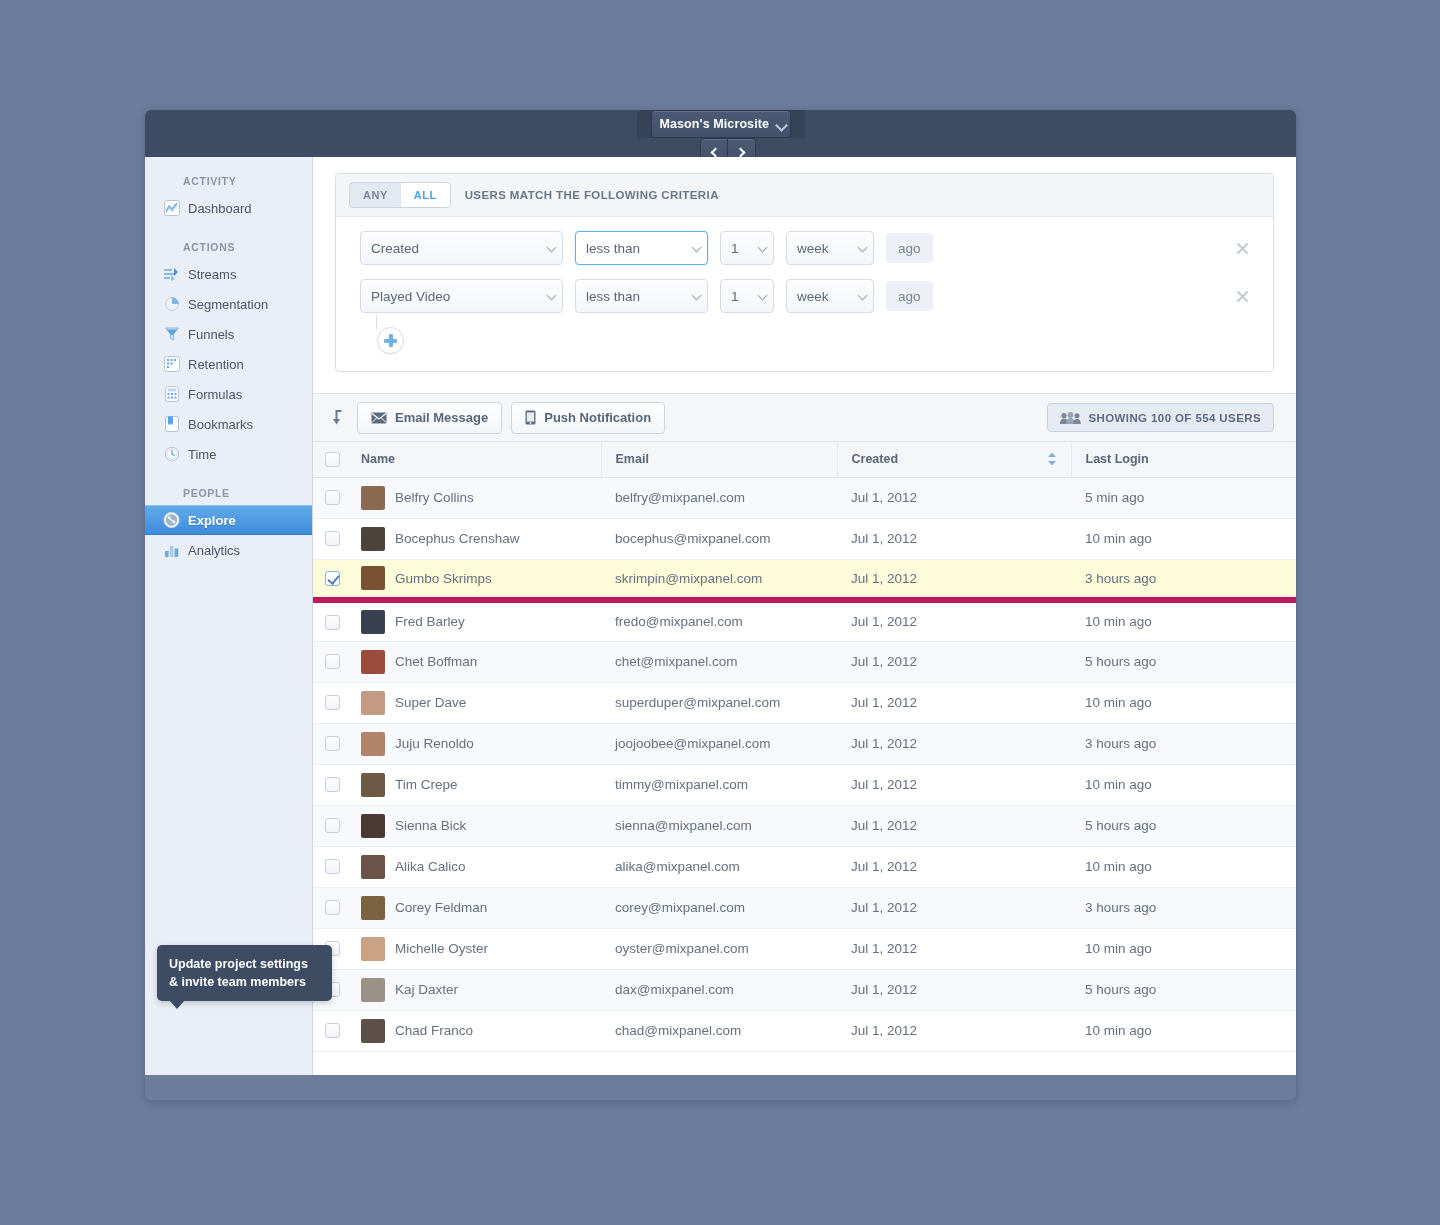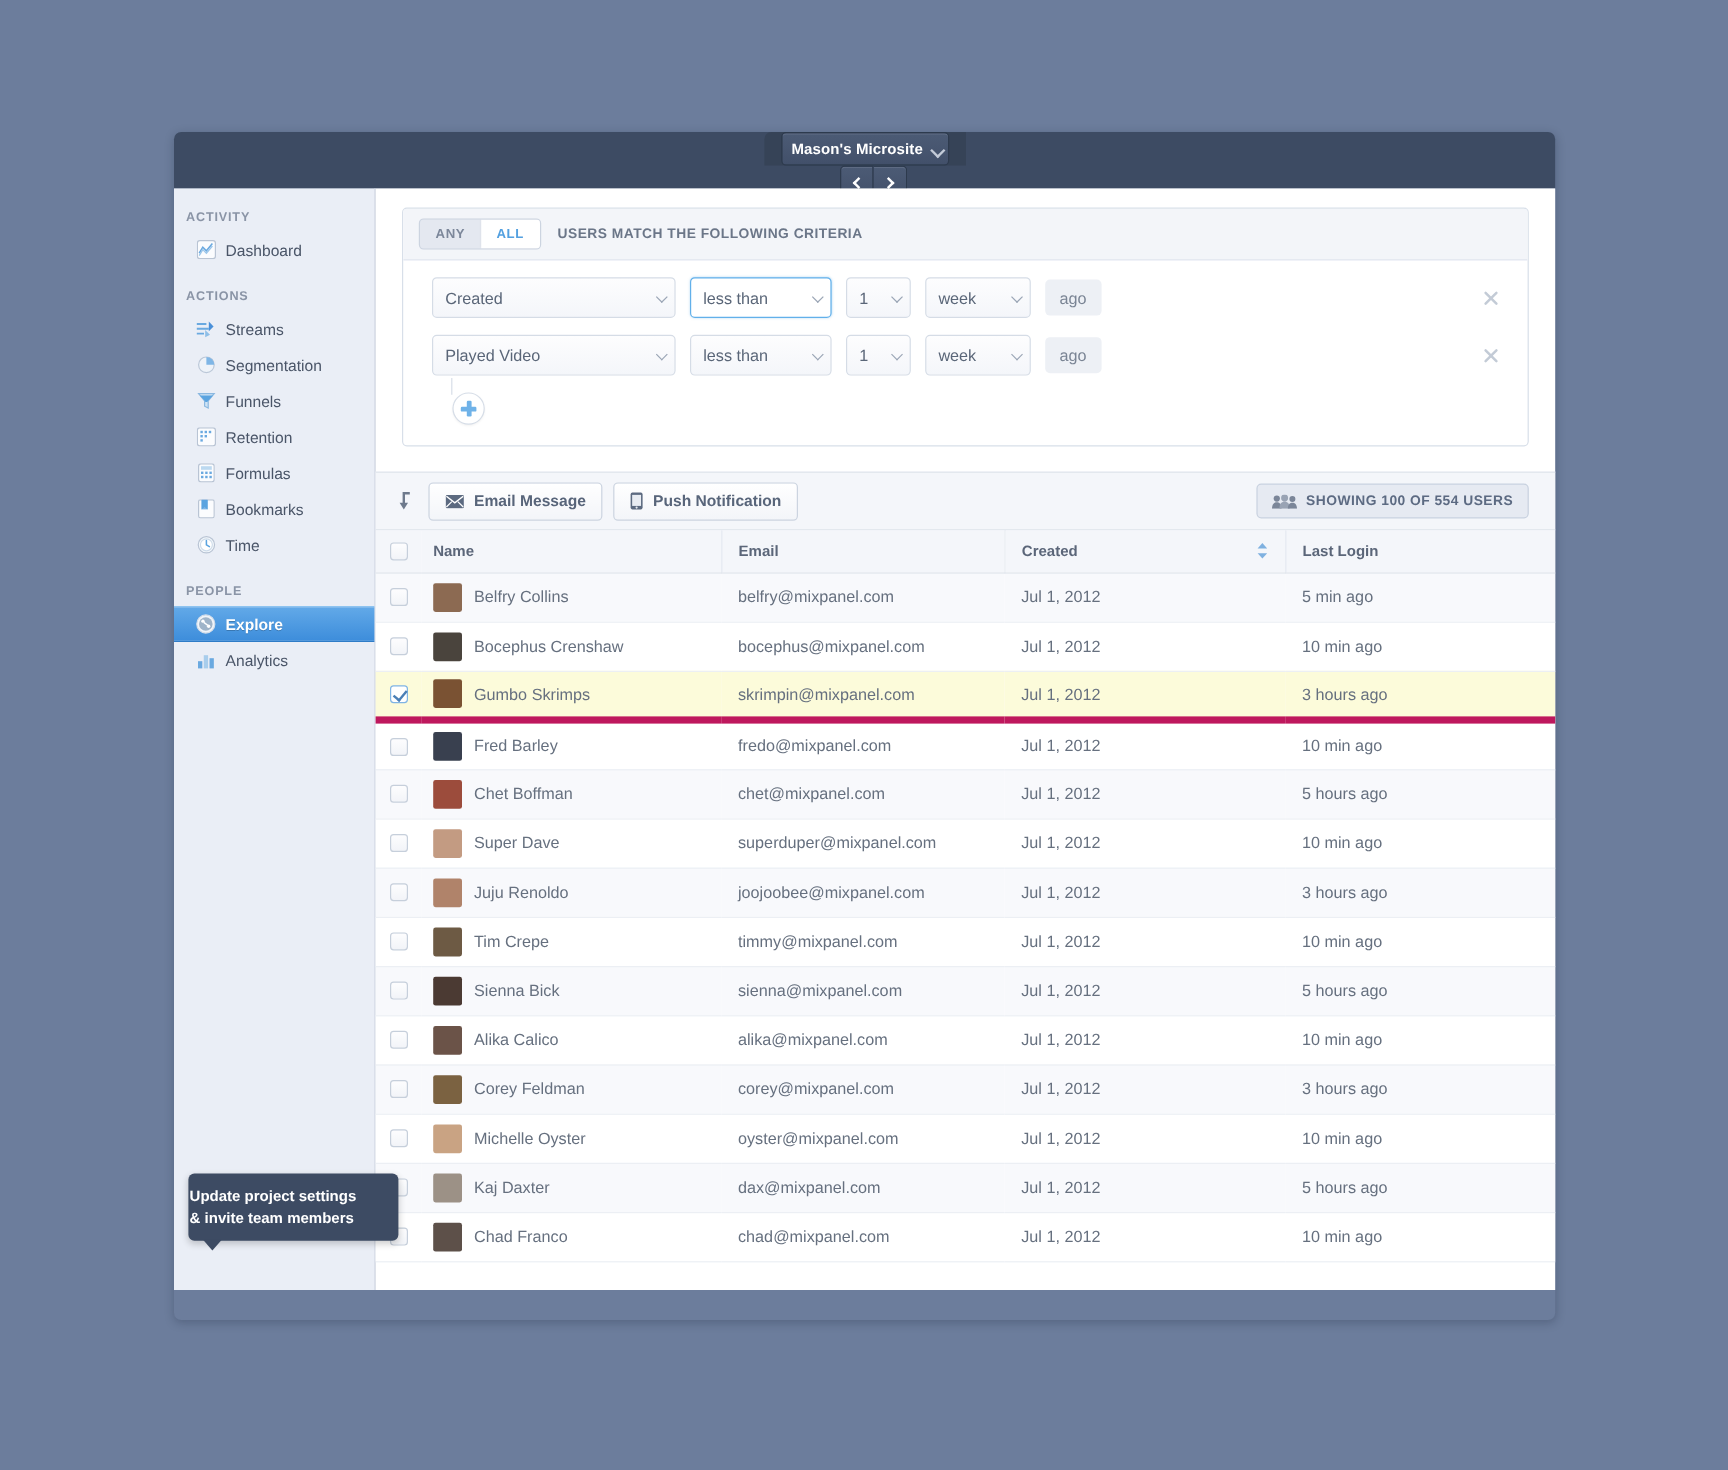--- a/index.html
+++ b/index.html
@@ -92,21 +92,21 @@
 
   
   .sidebar {
     position: absolute; left: 0; top: 47px;
     width: 168px; height: 918px;
     background: #eaeef6;
     border-right: 1px solid #cfd6e2;
     border-radius: 0 0 0 0;
   }
   .side-group { font-size: 10.5px; font-weight: bold; color: #8a94a6;
-    letter-spacing: 0.7px; padding: 18px 0 6px 10px; }
+    letter-spacing: 0.7px; padding: 18px 0 6px 10px; margin-left: 28px; }
   .side-item {
     display: flex; align-items: center; height: 30px;
     padding-left: 18px; color: #4a5568; font-size: 13px;
   }
   .side-item .ico { width: 17px; height: 17px; margin-right: 8px; flex: 0 0 17px;
     display: flex; align-items: center; justify-content: center; }
   .side-item.active {
     background: linear-gradient(#62a9e8, #3d8ddb);
     color: #fff; font-weight: bold;
     border-top: 1px solid #8dc3f0;
@@ -157,21 +157,21 @@
   .sel .txt { flex: 1; }
   .sel .dn { margin-left: 8px; }
   .caret-gray { width: 0; height: 0; position: relative; display:inline-block; }
   .caret-gray::after {
     content: ""; position: absolute; top: -4px; left: -4px;
     width: 6px; height: 6px;
     border-right: 1.6px solid #9aa5b5; border-bottom: 1.6px solid #9aa5b5;
     transform: rotate(45deg);
   }
   .sel.w-prop { width: 203px; }
-  .sel.w-op { width: 118px; }
+  .sel.w-op { width: 133px; }
   .sel.w-num { width: 54px; }
   .sel.w-unit { width: 88px; }
   .chip {
     height: 30px; border-radius: 4px; background: #edf0f5;
     display: flex; align-items: center; padding: 0 12px;
     font-size: 13.5px; color: #7a8494;
   }
   .xbtn {
     position: absolute; right: 22px; top: 8px;
     width: 18px; height: 18px; color: #c0c8d4; font-size: 17px;
@@ -271,23 +271,23 @@
   }
   .fright { margin-left: auto; display: flex; }
   .flink {
     display: flex; align-items: center; padding: 0 11px;
     font-size: 11.5px; color: #6c7787; border-left: 1px solid #d7dde6;
     text-decoration: none;
   }
 
   
   .tooltip {
-    position: absolute; left: 12px; top: 868px;
+    position: absolute; left: 12px; top: 835px;
     width: 175px; background: #3d4b63; border-radius: 5px;
-    padding: 10px 1px; color: #fff; font-size: 12.5px;
+    padding: 10px 12px; color: #fff; font-size: 12.5px;
     font-weight: bold; line-height: 1.45;
     box-shadow: 0 2px 6px rgba(0,0,0,0.2);
     z-index: 20;
   }
   .tooltip::after {
     content: ""; position: absolute; left: 12px; bottom: -8px;
     border-left: 8px solid transparent; border-right: 8px solid transparent;
     border-top: 9px solid #3d4b63;
   }
 </style>

